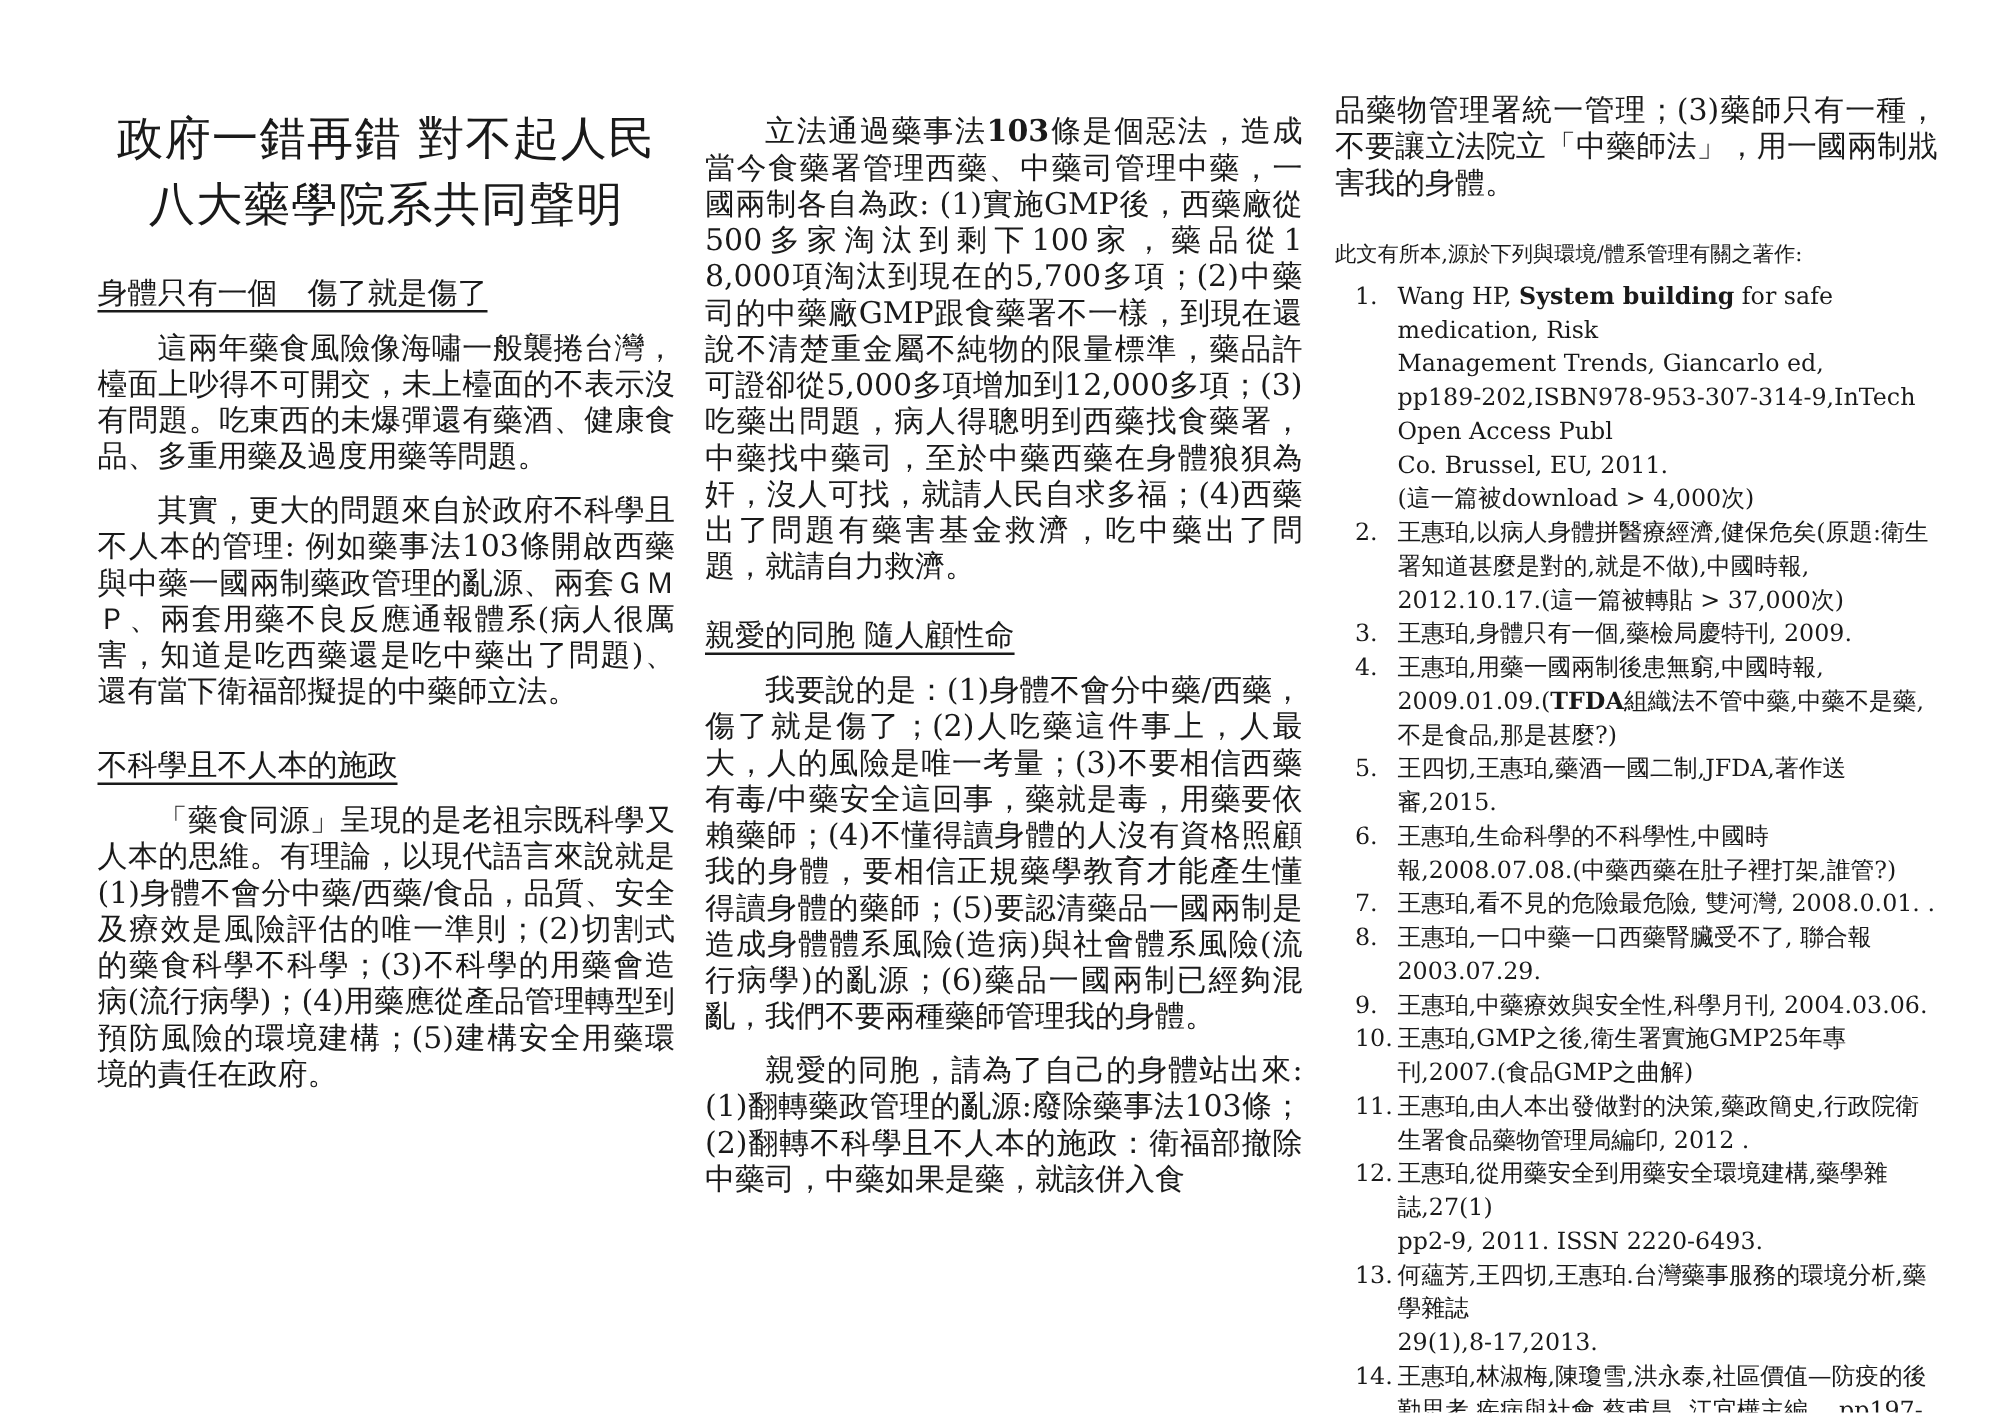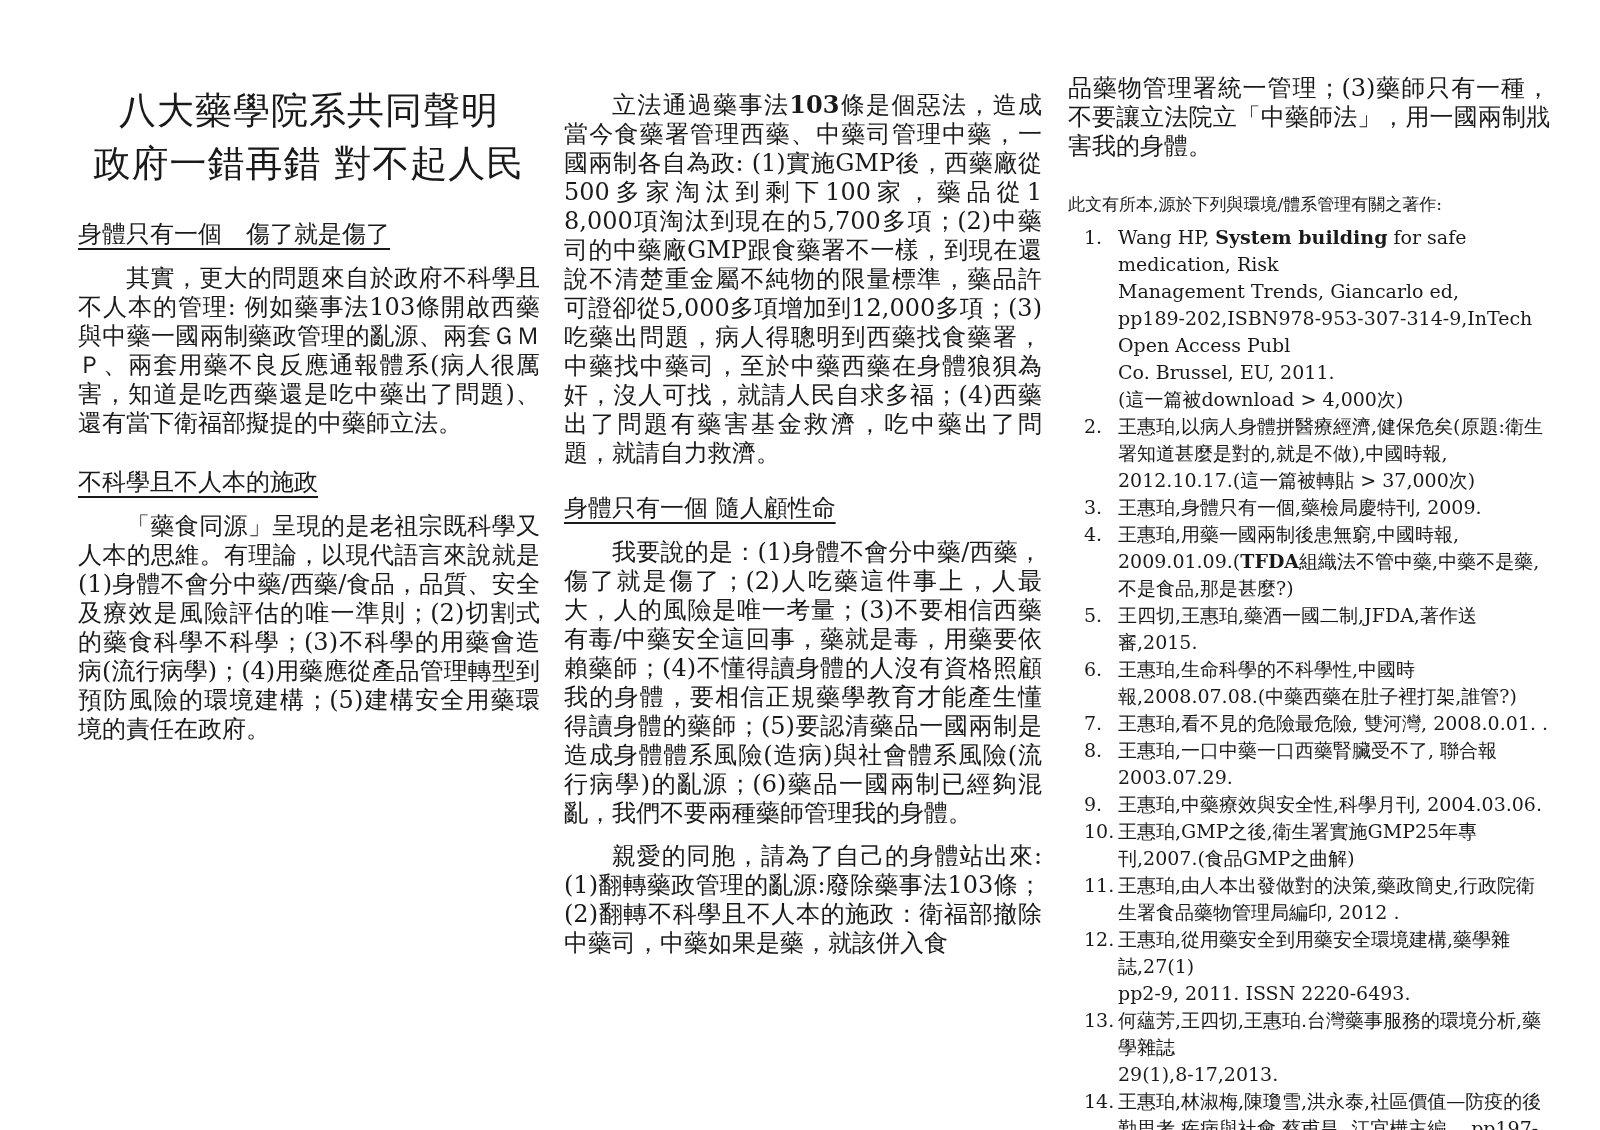--- a/index.html
+++ b/index.html
@@ -89,32 +89,33 @@
   }
   b { font-weight: 700; }
 </style>
 </head>
 <body>
 
 <div class="page">
 
   <section class="col col-left">
     <h1 class="doc-title">
+      <span class="title-line">政府一錯再錯 對不起人民</span>
       <span class="title-line">八大藥學院系共同聲明</span>
-      <span class="title-line">政府一錯再錯 對不起人民</span>
     </h1>
     <h2 class="sec-heading">身體只有一個　傷了就是傷了</h2>
+    <p class="body-para">這兩年藥食風險像海嘯一般襲捲台灣，檯面上吵得不可開交，未上檯面的不表示沒有問題。吃東西的未爆彈還有藥酒、健康食品、多重用藥及過度用藥等問題。</p>
     <p class="body-para">其實，更大的問題來自於政府不科學且不人本的管理: 例如藥事法103條開啟西藥與中藥一國兩制藥政管理的亂源、兩套ＧＭＰ、兩套用藥不良反應通報體系(病人很厲害，知道是吃西藥還是吃中藥出了問題)、還有當下衛福部擬提的中藥師立法。</p>
     <h2 class="sec-heading">不科學且不人本的施政</h2>
     <p class="body-para">「藥食同源」呈現的是老祖宗既科學又人本的思維。有理論，以現代語言來說就是(1)身體不會分中藥/西藥/食品，品質、安全及療效是風險評估的唯一準則；(2)切割式的藥食科學不科學；(3)不科學的用藥會造病(流行病學)；(4)用藥應從產品管理轉型到預防風險的環境建構；(5)建構安全用藥環境的責任在政府。</p>
   </section>
 
   <section class="col col-mid">
     <p class="body-para"><span>立法通過藥事法</span><b>103</b><span>條是個惡法，造成當今食藥署管理西藥、中藥司管理中藥，一國兩制各自為政: (1)實施GMP後，西藥廠從500多家淘汰到剩下100家，藥品從1　8,000項淘汰到現在的5,700多項；(2)中藥司的中藥廠GMP跟食藥署不一樣，到現在還說不清楚重金屬不純物的限量標準，藥品許可證卻從5,000多項增加到12,000多項；(3)吃藥出問題，病人得聰明到西藥找食藥署，中藥找中藥司，至於中藥西藥在身體狼狽為奸，沒人可找，就請人民自求多福；(4)西藥出了問題有藥害基金救濟，吃中藥出了問題，就請自力救濟。</span></p>
-    <h2 class="sec-heading">身體只有一個 隨人顧性命</h2>
+    <h2 class="sec-heading">親愛的同胞 隨人顧性命</h2>
     <p class="body-para">我要說的是：(1)身體不會分中藥/西藥，傷了就是傷了；(2)人吃藥這件事上，人最大，人的風險是唯一考量；(3)不要相信西藥有毒/中藥安全這回事，藥就是毒，用藥要依賴藥師；(4)不懂得讀身體的人沒有資格照顧我的身體，要相信正規藥學教育才能產生懂得讀身體的藥師；(5)要認清藥品一國兩制是造成身體體系風險(造病)與社會體系風險(流行病學)的亂源；(6)藥品一國兩制已經夠混亂，我們不要兩種藥師管理我的身體。</p>
     <p class="body-para">親愛的同胞，請為了自己的身體站出來:(1)翻轉藥政管理的亂源:廢除藥事法103條；(2)翻轉不科學且不人本的施政：衛福部撤除中藥司，中藥如果是藥，就該併入食</p>
   </section>
 
   <section class="col col-right">
     <p class="body-para no-indent">品藥物管理署統一管理；(3)藥師只有一種，不要讓立法院立「中藥師法」，用一國兩制戕害我的身體。</p>
     <p class="sources-intro">此文有所本,源於下列與環境/體系管理有關之著作:</p>
     <ol class="ref-list">
       <li class="ref-item"><span>Wang HP, </span><b>System building</b><span> for safe medication, Risk
 Management Trends, Giancarlo ed,

